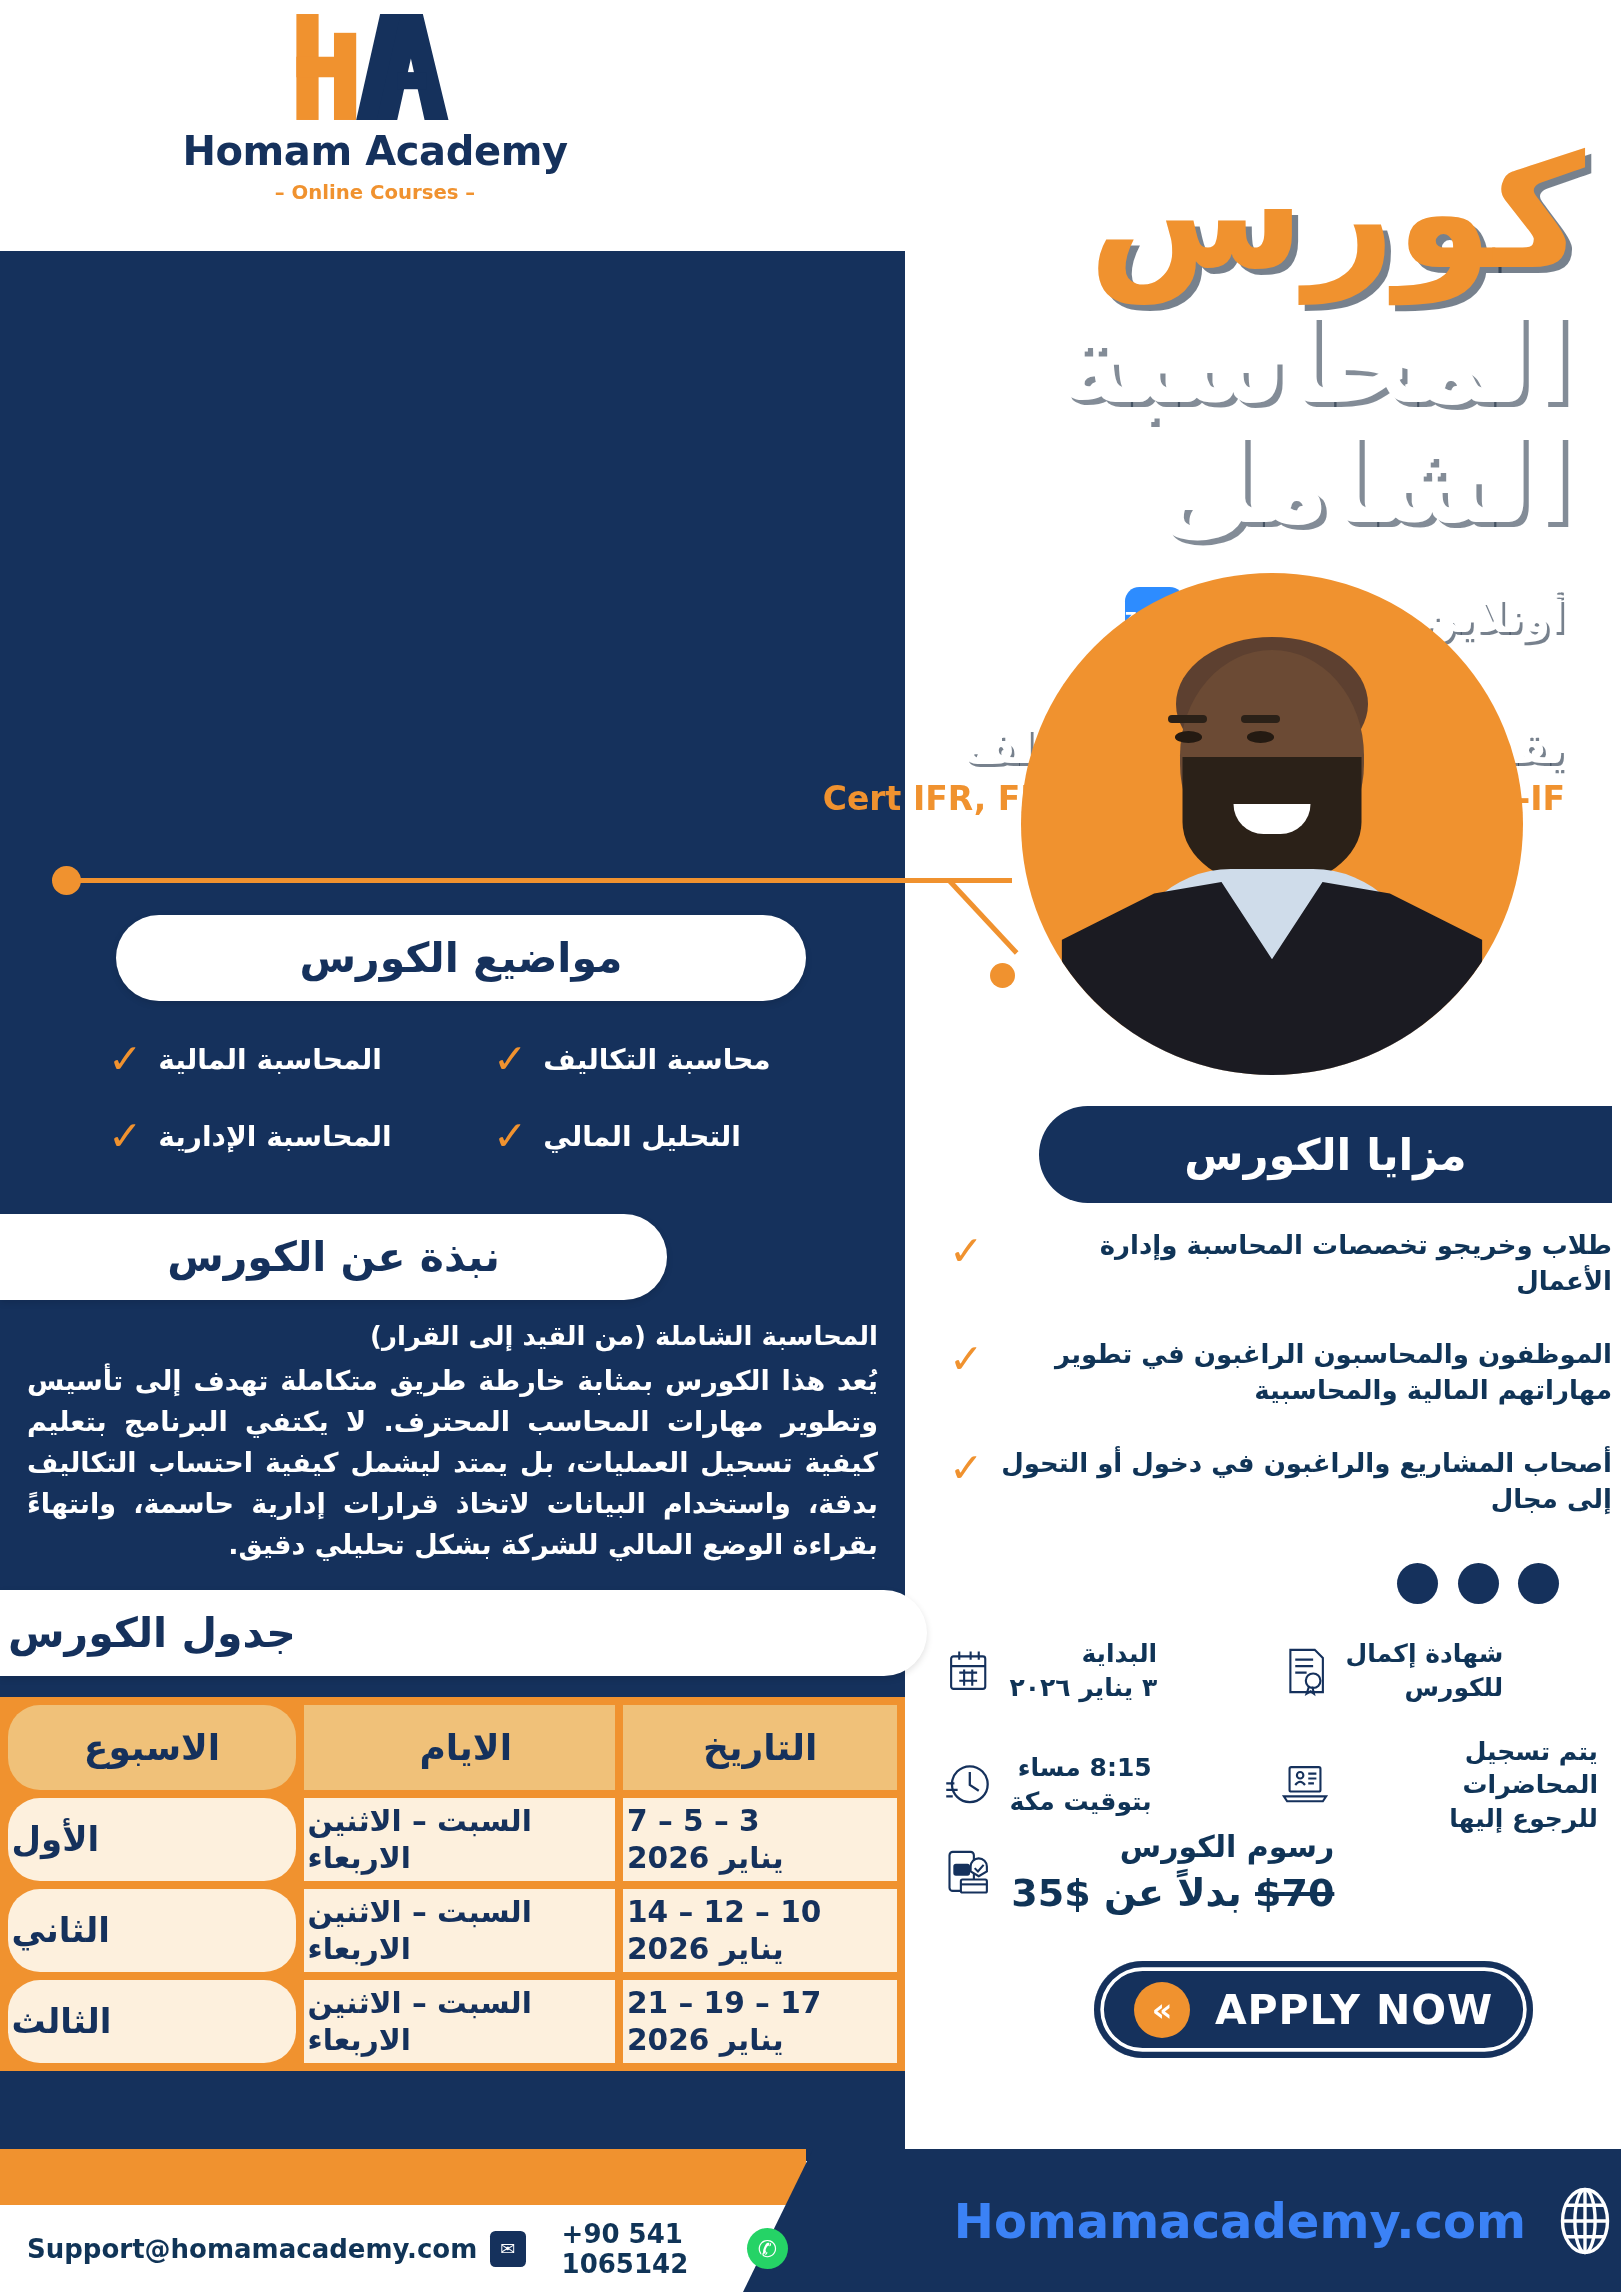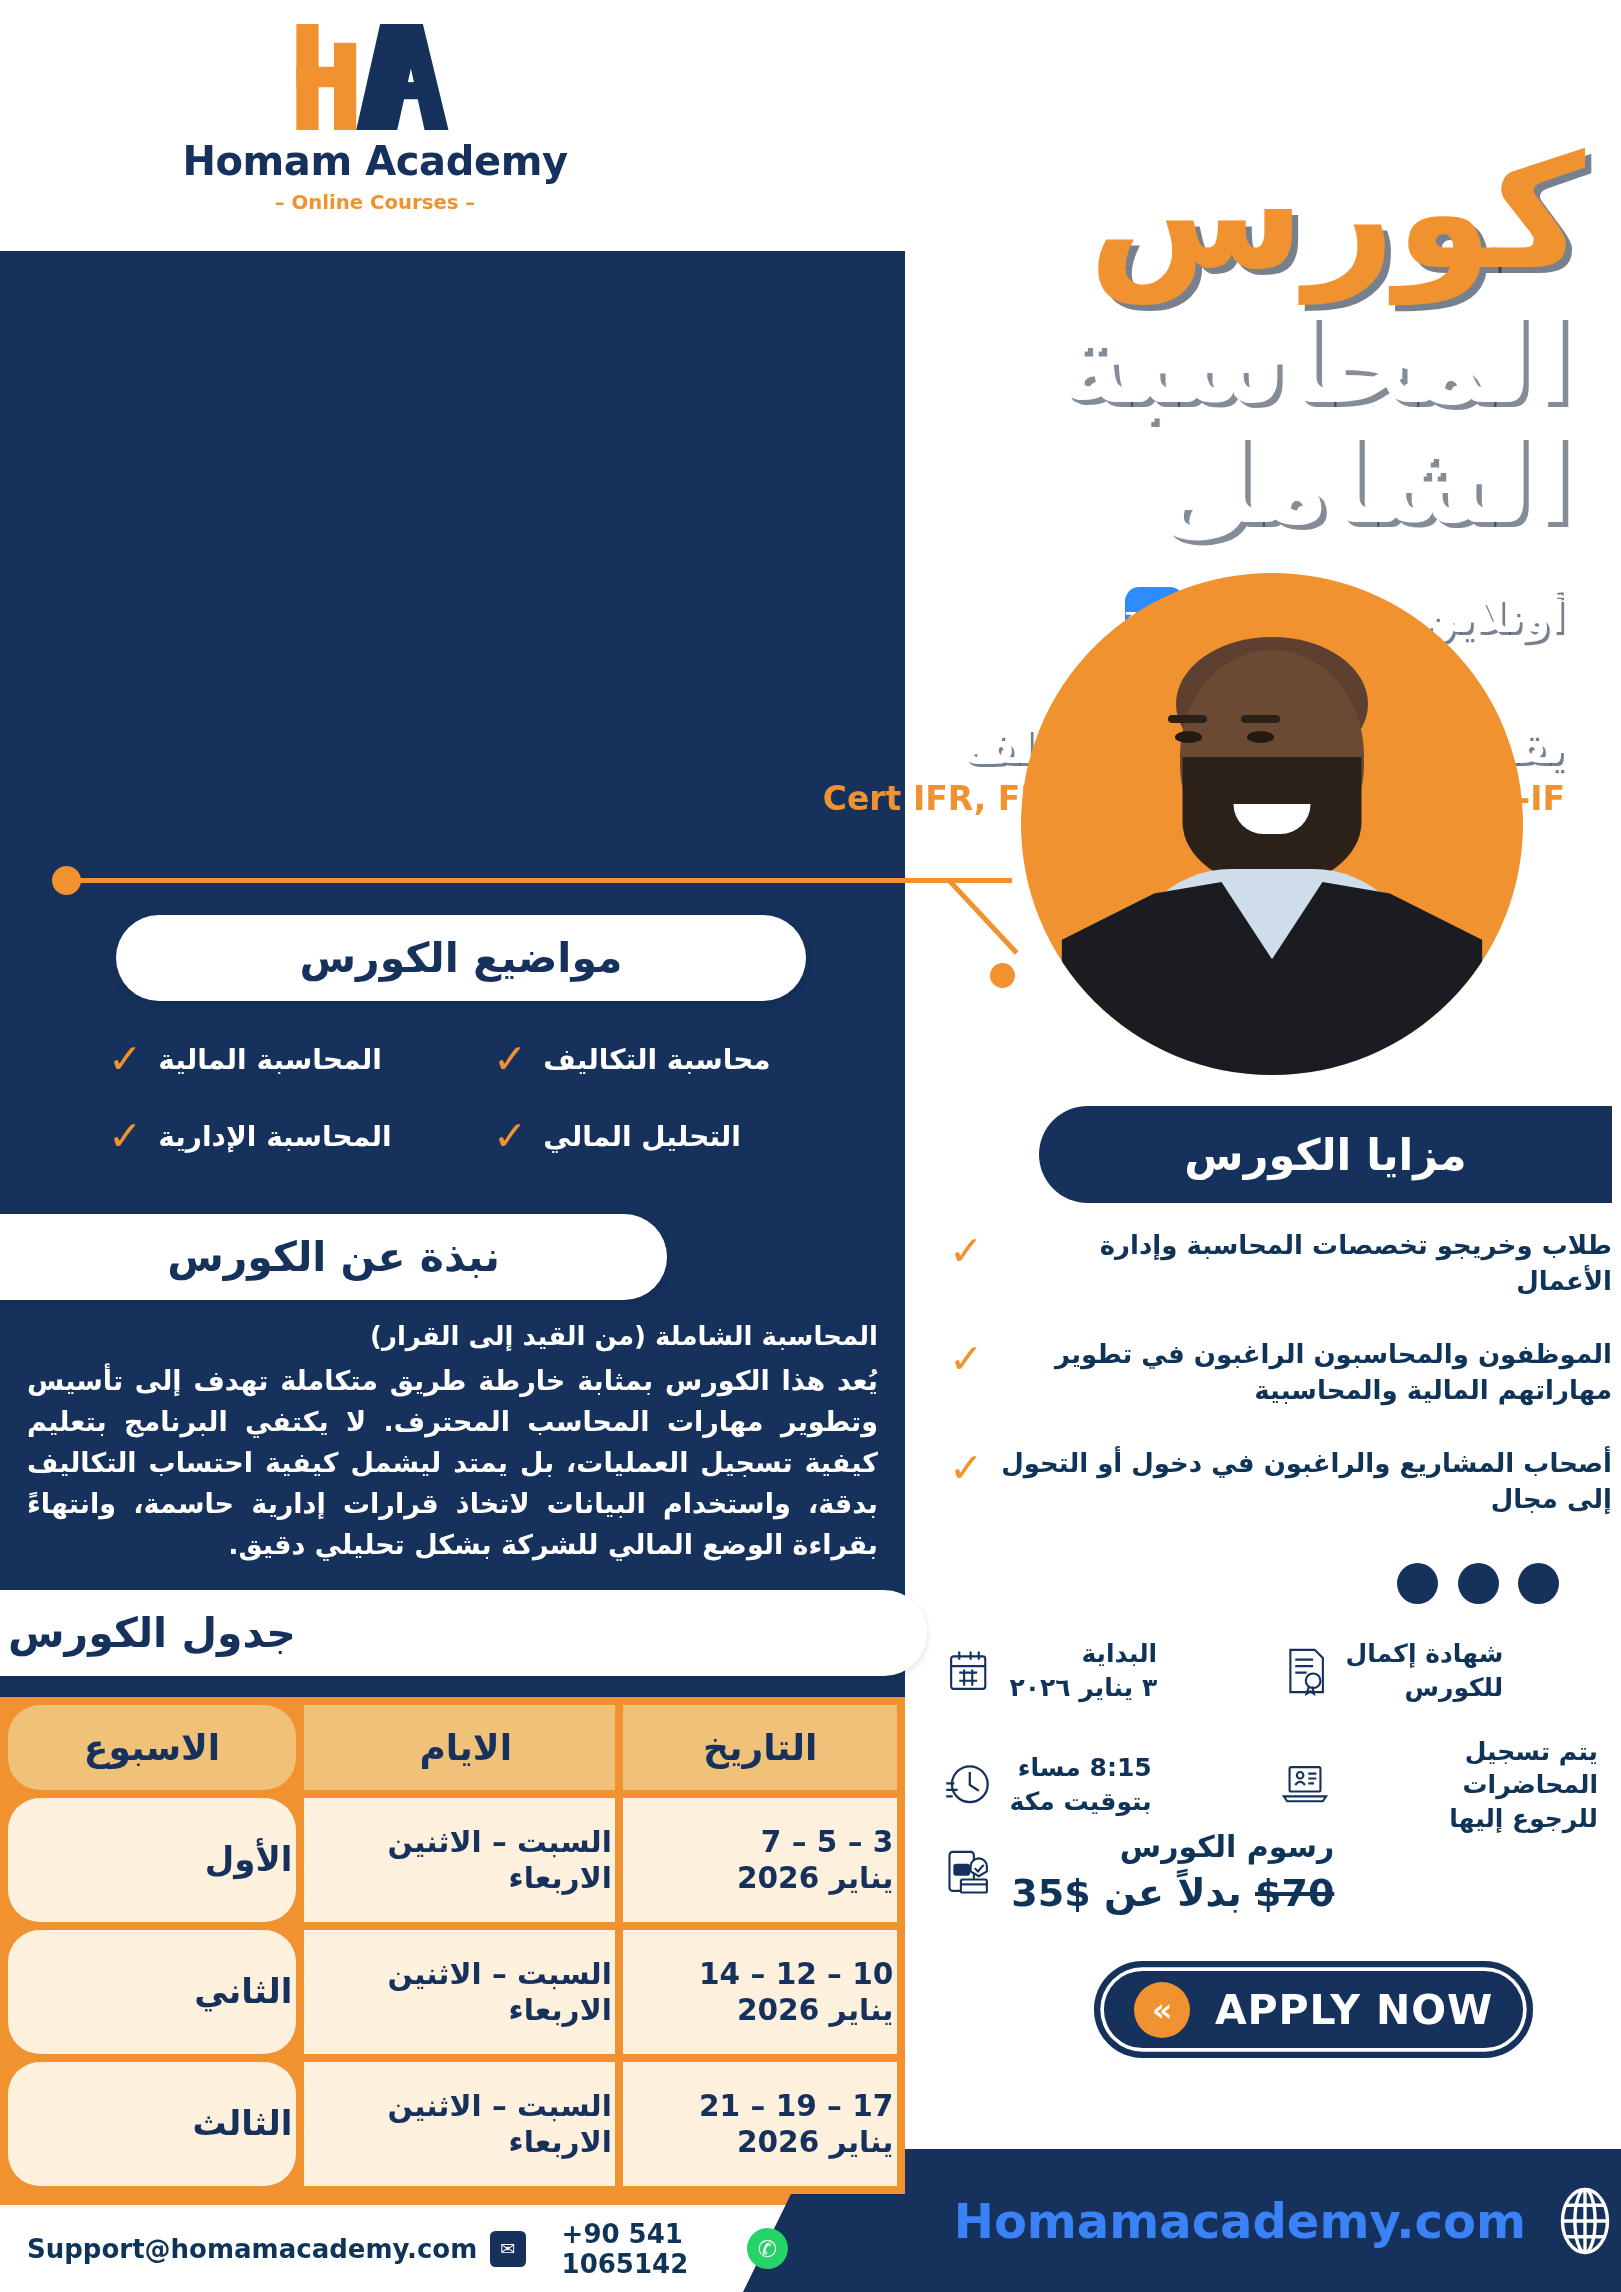--- a/index.html
+++ b/index.html
@@ -18,21 +18,21 @@
     --orange2:#e8941f;
     --cream:#fdf0dd;
     --tanhdr:#f0c179;
     --grayblue:#7d8da3;
   }
 
   #poster{ position:absolute; inset:0; background:#fff; }
 
   
   .top-white{ position:absolute; left:0; top:0; width:1621px; height:251px; background:#fff; z-index:3;}
-  .logo-wrap{ position:absolute; left:142px; top:18px; width:466px; text-align:center; z-index:6;}
+  .logo-wrap{ position:absolute; left:142px; top:8px; width:466px; text-align:center; z-index:6;}
   .logo-mark{ height:118px; display:flex; align-items:center; justify-content:center;}
   .logo-name{ font-size:40px; font-weight:800; color:#15315c; letter-spacing:-0.4px; margin-top:1.8px; direction:ltr;}
   .logo-sub{ font-size:19.7px; font-weight:700; color:#f0922f; margin-top:7.2px; direction:ltr;}
 
   
   .navy-panel{
     position:absolute; left:0; top:244px; width:905px; height:1917px;
     background:var(--navy); z-index:2;
   }
   
@@ -110,21 +110,21 @@
 
   
   .sched-wrap{ position:absolute; left:0; top:1697px; width:905px; z-index:9;}
   table.sched{ border-collapse:separate; border-spacing:8px; width:905px; background:var(--orange);}
   table.sched th{
     background:var(--tanhdr); color:var(--navy); font-size:36px; font-weight:800;
     height:85px; text-align:center;
   }
   table.sched td{
     background:var(--cream); color:var(--navy); font-size:29.6px; font-weight:800;
-    height:124px; text-align:right; line-height:1.22; padding:5.4px 3.6px;margin-left:20px;
+    height:83px; text-align:left; line-height:1.22; padding:5.4px 3.6px;margin-left:20px;
   }
   table.sched td.week{ font-size:34px;}
   .col-date{ width:282px;} .col-days{ width:322px;padding-left:12px;} .col-week{ width:296px;border-radius:32px;}
 
   
   .right-col{ position:absolute; left:905px; top:244px; width:716px; height:1917px; background:#fff; z-index:3;}
 
   
   .portrait-ring{
     position:absolute; left:1021px; top:573px; width:502px; height:502px; border-radius:50%;

